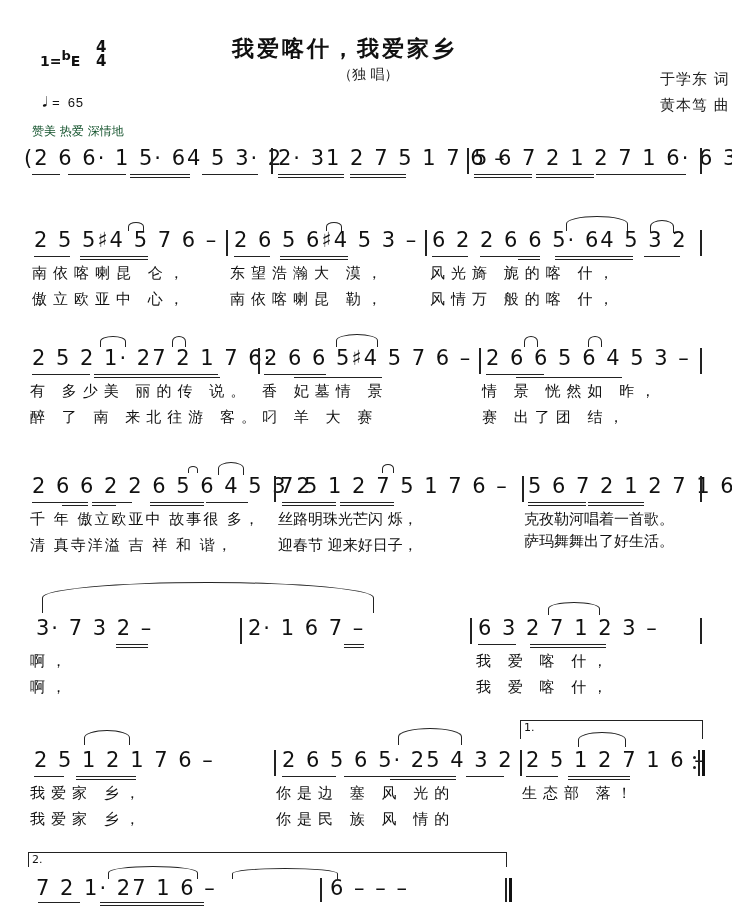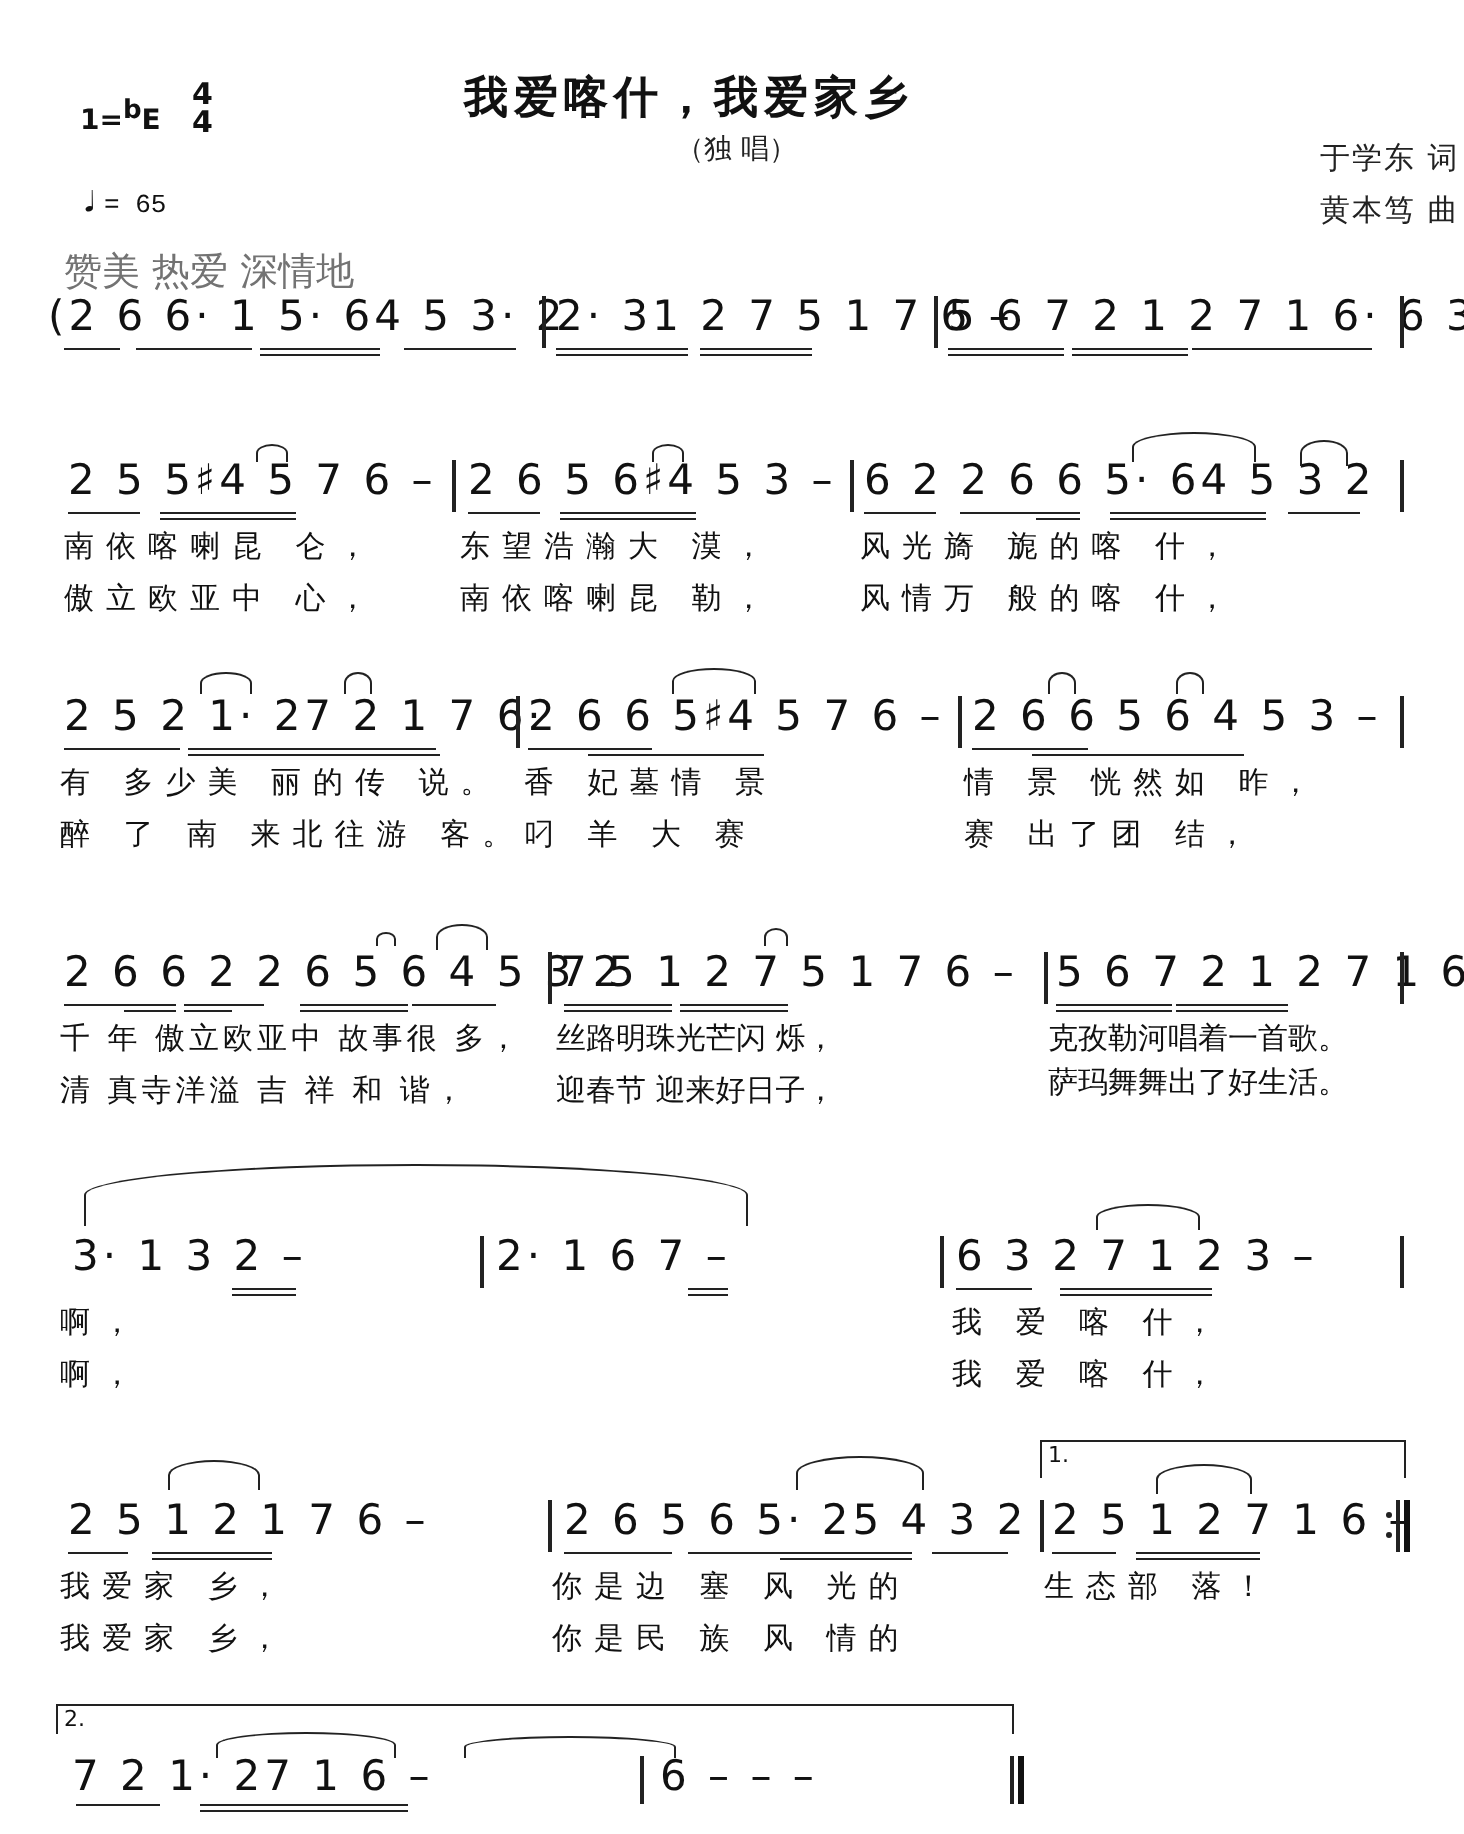--- a/index.html
+++ b/index.html
@@ -5,21 +5,21 @@
   html,body{margin:0;padding:0;background:#ffffff;}
   body{width:732px;height:917px;position:relative;overflow:hidden;font-family:"DejaVu Sans","Liberation Sans",sans-serif;color:#111;}
   .abs{position:absolute;white-space:nowrap;}
   .title{left:232px;top:34px;font-family:"DejaVu Serif","Liberation Serif",serif;font-weight:bold;font-size:22px;letter-spacing:3px;color:#111;}
   .subtitle{left:338px;top:66px;font-size:14px;color:#222;}
   .credit{font-size:15px;color:#222;left:616px;letter-spacing:1px;margin-left:44px;}
   .key{left:40px;top:48px;font-size:14px;font-weight:bold;}
   .key sup{font-size:13px;}
   .timesig{left:96px;top:40px;font-size:15px;font-weight:bold;line-height:14px;text-align:center;}
   .tempo{left:40px;top:90px;font-size:13px;font-family:Liberation Mono, monospace;}
-  .expr{left:32px;top:123px;font-size:19px;color:#737373;}
+  .expr{left:32px;top:123px;font-size:12px;color:#14532d;}
   .row{position:absolute;left:0;width:732px;}
   .notes{position:absolute;font-size:21px;letter-spacing:2px;white-space:nowrap;font-family:"DejaVu Sans","Liberation Sans",sans-serif;}
   .lyr{position:absolute;font-size:15px;letter-spacing:6px;white-space:nowrap;color:#111;}
   .bar{position:absolute;width:1.5px;background:#222;}
   .ul{position:absolute;height:1.3px;background:#222;}
   .slur{position:absolute;border:1.3px solid #222;border-bottom:none;border-radius:50% 50% 0 0;}
   .dot{position:absolute;width:3px;height:3px;background:#222;border-radius:50%;}
   .volta{position:absolute;border-top:1.3px solid #222;border-left:1.3px solid #222;border-right:1.3px solid #222;font-size:11px;padding-left:3px;}
   .dbl{position:absolute;width:3px;background:#111;}
 </style>
@@ -154,21 +154,21 @@
   <div class="lyr" style="left:278px;top:42px;letter-spacing:0">丝路明珠光芒闪  烁，</div>
   <div class="lyr" style="left:524px;top:42px;letter-spacing:0">克孜勒河唱着一首歌。</div>
   <div class="lyr" style="left:30px;top:68px;letter-spacing:2px">清 真寺洋溢  吉 祥 和 谐，</div>
   <div class="lyr" style="left:278px;top:68px;letter-spacing:0">迎春节 迎来好日子，</div>
   <div class="lyr" style="left:524px;top:64px;letter-spacing:0">萨玛舞舞出了好生活。</div>
 </div>
 
 <div class="row" style="top:610px">
   <div class="slur" style="left:42px;top:-28px;width:330px;height:30px"></div>
   <div class="slur" style="left:548px;top:-8px;width:50px;height:12px"></div>
-  <div class="notes" style="left:36px;top:6px">3·     1 3 2  –</div>
+  <div class="notes" style="left:36px;top:6px">3·     7 3 2  –</div>
   <div class="bar" style="left:240px;top:8px;height:26px"></div>
   <div class="notes" style="left:248px;top:6px">2·     1 6 7  –</div>
   <div class="bar" style="left:470px;top:8px;height:26px"></div>
   <div class="notes" style="left:478px;top:6px">6 3 2 7 1 2 3  –</div>
   <div class="bar" style="left:700px;top:8px;height:26px"></div>
   <div class="ul" style="left:116px;top:34px;width:32px"></div>
   <div class="ul" style="left:116px;top:37px;width:32px"></div>
   <div class="ul" style="left:344px;top:34px;width:20px"></div>
   <div class="ul" style="left:344px;top:37px;width:20px"></div>
   <div class="ul" style="left:478px;top:34px;width:38px"></div>

